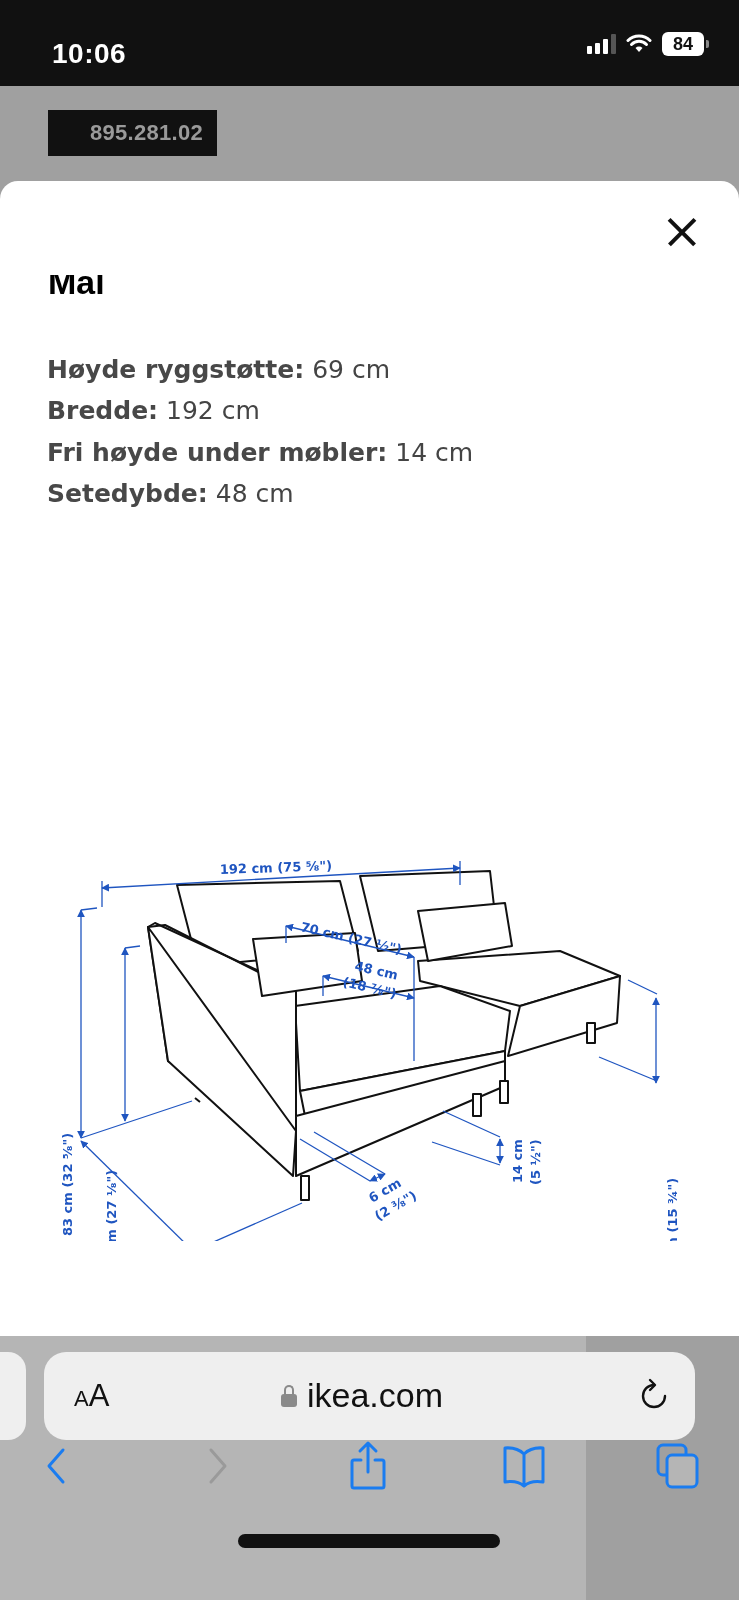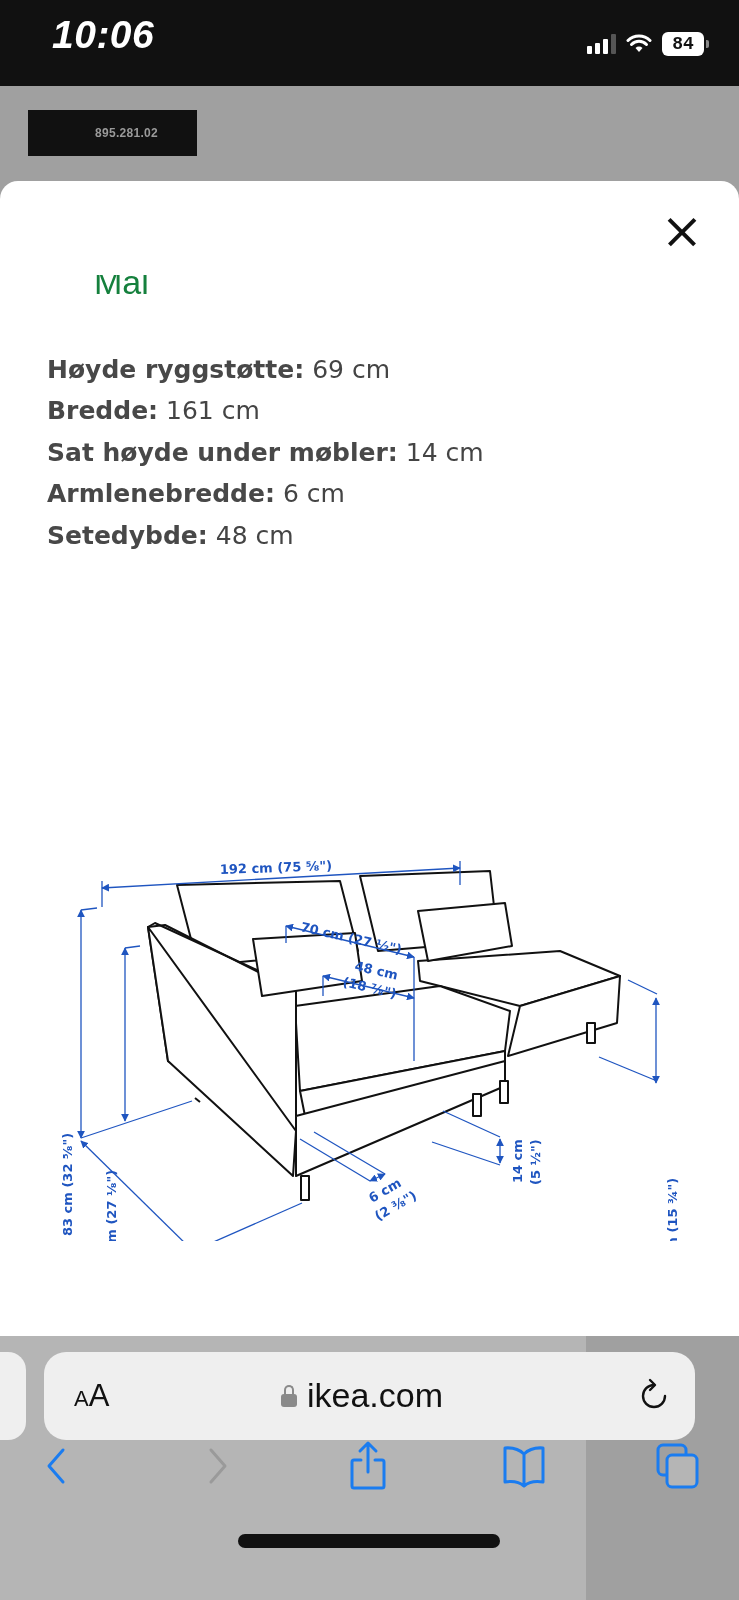--- a/index.html
+++ b/index.html
@@ -1,39 +1,39 @@
 <!DOCTYPE html>
 <html><head>
 <meta charset="utf-8">
 <style>
   * { box-sizing: border-box; margin: 0; padding: 0; }
   html, body { width: 739px; height: 1600px; overflow: hidden; background: #a0a0a0; }
   body { position: relative; font-family: "DejaVu Sans", "Liberation Sans", sans-serif; }
 
   .status-bar { position: absolute; left: 0; top: 0; width: 739px; height: 86px; background: #111; color: #fff; }
-  .status-time { position: absolute; left: 52px; top: 13px; font-family: "Liberation Sans", sans-serif; font-size: 39px; font-weight: 600; letter-spacing: 0.5px; font-style: italic; }
+  .status-time { position: absolute; left: 52px; top: 38px; font-family: "Liberation Sans", sans-serif; font-size: 28px; font-weight: 600; letter-spacing: 0.5px; }
   .status-icons { position: absolute; right: 30px; top: 32px; display: flex; align-items: center; gap: 10px; }
   .signal { display: flex; align-items: flex-end; gap: 3px; height: 20px; }
   .signal span { width: 5px; background: #fff; border-radius: 1px; }
   .signal span.dim { background: #555; }
   .battery { display: flex; align-items: center; }
-  .battery-body { width: 42px; height: 24px; background: #fff; color: #111; border-radius: 6px; font-size: 18px; font-weight: 700; font-family: Liberation Mono, monospace; display: flex; align-items: center; justify-content: center; }
+  .battery-body { width: 42px; height: 24px; background: #fff; color: #111; border-radius: 6px; font-size: 18px; font-weight: 700; font-family: Liberation Sans, sans-serif; display: flex; align-items: center; justify-content: center; }
   .battery-tip { width: 3px; height: 8px; background: #888; border-radius: 0 2px 2px 0; margin-left: 2px; }
 
   .page-bg { position: absolute; left: 0; top: 86px; width: 739px; height: 100px; background: #a0a0a0; }
-  .product-code { position: absolute; left: 28px; top: 110px; width: 169px; height: 46px; background: #111; color: #9a9a9a; font-family: "Liberation Sans", sans-serif; font-weight: 700; font-size: 12px; display: flex; align-items: center; justify-content: center; letter-spacing: 0.3px; padding-left: 28px; }
+  .product-code { position: absolute; left: 48px; top: 110px; width: 169px; height: 46px; background: #111; color: #9a9a9a; font-family: "Liberation Sans", sans-serif; font-weight: 700; font-size: 22px; display: flex; align-items: center; justify-content: center; letter-spacing: 0.3px; padding-left: 28px; }
 
   .modal { position: absolute; left: 0; top: 181px; width: 739px; height: 1155px; background: #fff; border-radius: 18px 18px 0 0; overflow: hidden; }
   .close-btn { position: absolute; right: 40px; top: 34px; width: 34px; height: 34px; cursor: pointer; }
   .close-btn::before, .close-btn::after { content: ""; position: absolute; left: 50%; top: 50%; width: 36px; height: 3.5px; background: #111; }
   .close-btn::before { transform: translate(-50%, -50%) rotate(45deg); }
   .close-btn::after { transform: translate(-50%, -50%) rotate(-45deg); }
 
   .heading-clip { position: absolute; left: 48px; top: 94px; height: 28px; overflow: hidden; width: 200px; }
-  .heading { font-family: "Liberation Sans", sans-serif; font-size: 34px; font-weight: 400; color: #15803d; line-height: 1; margin-top: -10px; margin-left: 46px; }
+  .heading { font-family: "Liberation Sans", sans-serif; font-size: 34px; font-weight: 700; color: #000000; line-height: 1; margin-top: -10px; }
 
   .spec-list { position: absolute; left: 47px; top: 168px; list-style: none; }
   .spec-list li { font-size: 25px; line-height: 41.4px; color: #444; white-space: nowrap; }
   .spec-list .lbl { font-weight: 700; color: #484848; }
 
   .diagram { position: absolute; left: 50px; top: 640px; width: 640px; height: 420px; }
 
   .browser { position: absolute; left: 0; top: 1336px; width: 586px; height: 264px; background: #b5b5b5; }
   .url-side-left { position: absolute; left: -20px; top: 16px; width: 46px; height: 88px; background: #efefef; border-radius: 18px; }
   .url-side-right { position: absolute; right: -20px; top: 16px; width: 46px; height: 88px; background: #efefef; border-radius: 18px; }
@@ -81,23 +81,22 @@
 
 <div class="modal">
   <div class="close-btn"></div>
 
   <div class="heading-clip">
     <div class="heading">Mål</div>
   </div>
 
   <ul class="spec-list">
     <li><span class="lbl">Høyde ryggstøtte:</span> <span>69 cm</span></li>
-    <li><span class="lbl">Bredde:</span> <span>161 cm</span></li>
-    <li><span class="lbl">Sat høyde under møbler:</span> <span>14 cm</span></li>
-    <li><span class="lbl">Armlenebredde:</span> <span>6 cm</span></li>
+    <li><span class="lbl">Bredde:</span> <span>192 cm</span></li>
+    <li><span class="lbl">Fri høyde under møbler:</span> <span>14 cm</span></li>
     <li><span class="lbl">Setedybde:</span> <span>48 cm</span></li>
   </ul>
 
   <svg class="diagram" viewBox="50 640 640 420" width="640" height="420">
     <defs>
       <marker id="ar" viewBox="0 0 10 10" refX="9" refY="5" markerWidth="6" markerHeight="6" orient="auto-start-reverse">
         <path d="M0,0 L10,5 L0,10 Z" fill="#1f55c0"></path>
       </marker>
     </defs>
     <g fill="none" stroke="#111" stroke-width="2" stroke-linejoin="round">

